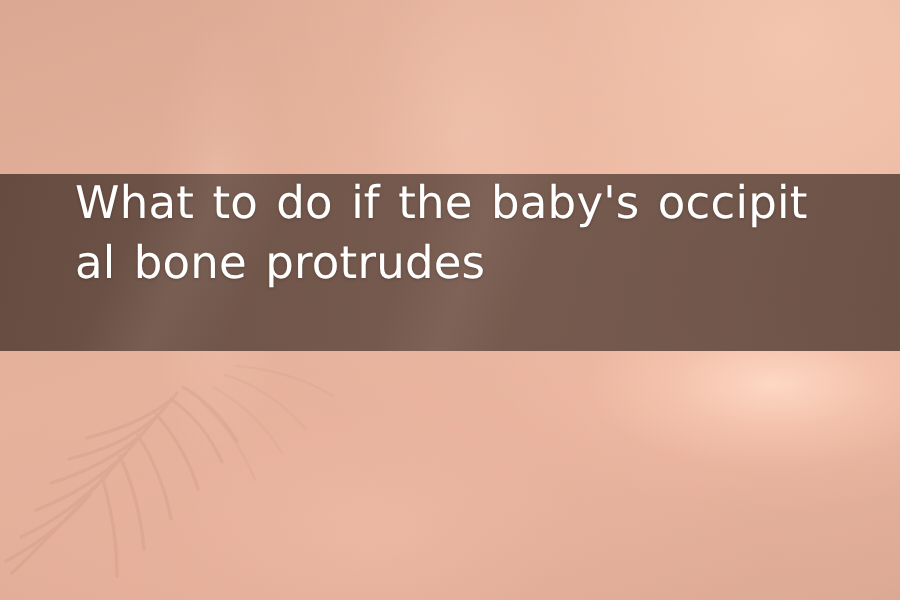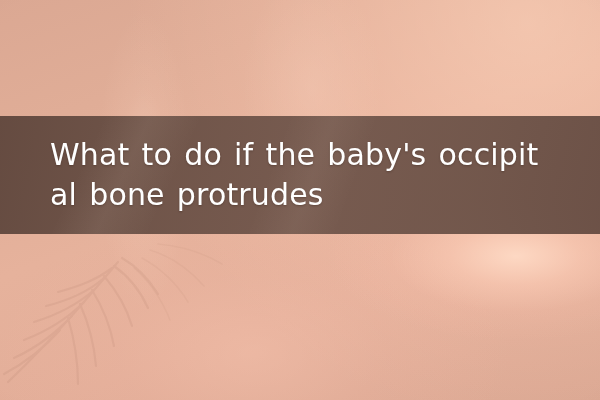--- a/index.html
+++ b/index.html
@@ -98,21 +98,21 @@
     background:
       linear-gradient(100deg,
         rgba(97, 72, 62, 0.90) 0%,
         rgba(108, 82, 71, 0.88) 26%,
         rgba(115, 88, 77, 0.87) 52%,
         rgba(110, 84, 73, 0.88) 78%,
         rgba(104, 78, 68, 0.89) 100%),
       rgba(72, 50, 42, 0.55);
     box-sizing: border-box;
     display: flex;
-    align-items: center;
+    align-items: flex-start;
   }
 
   .band-sheen {
     position: absolute;
     inset: 0;
     pointer-events: none;
     background:
       linear-gradient(115deg,
         rgba(255, 232, 216, 0.00) 16%,
         rgba(255, 232, 216, 0.075) 23%,

